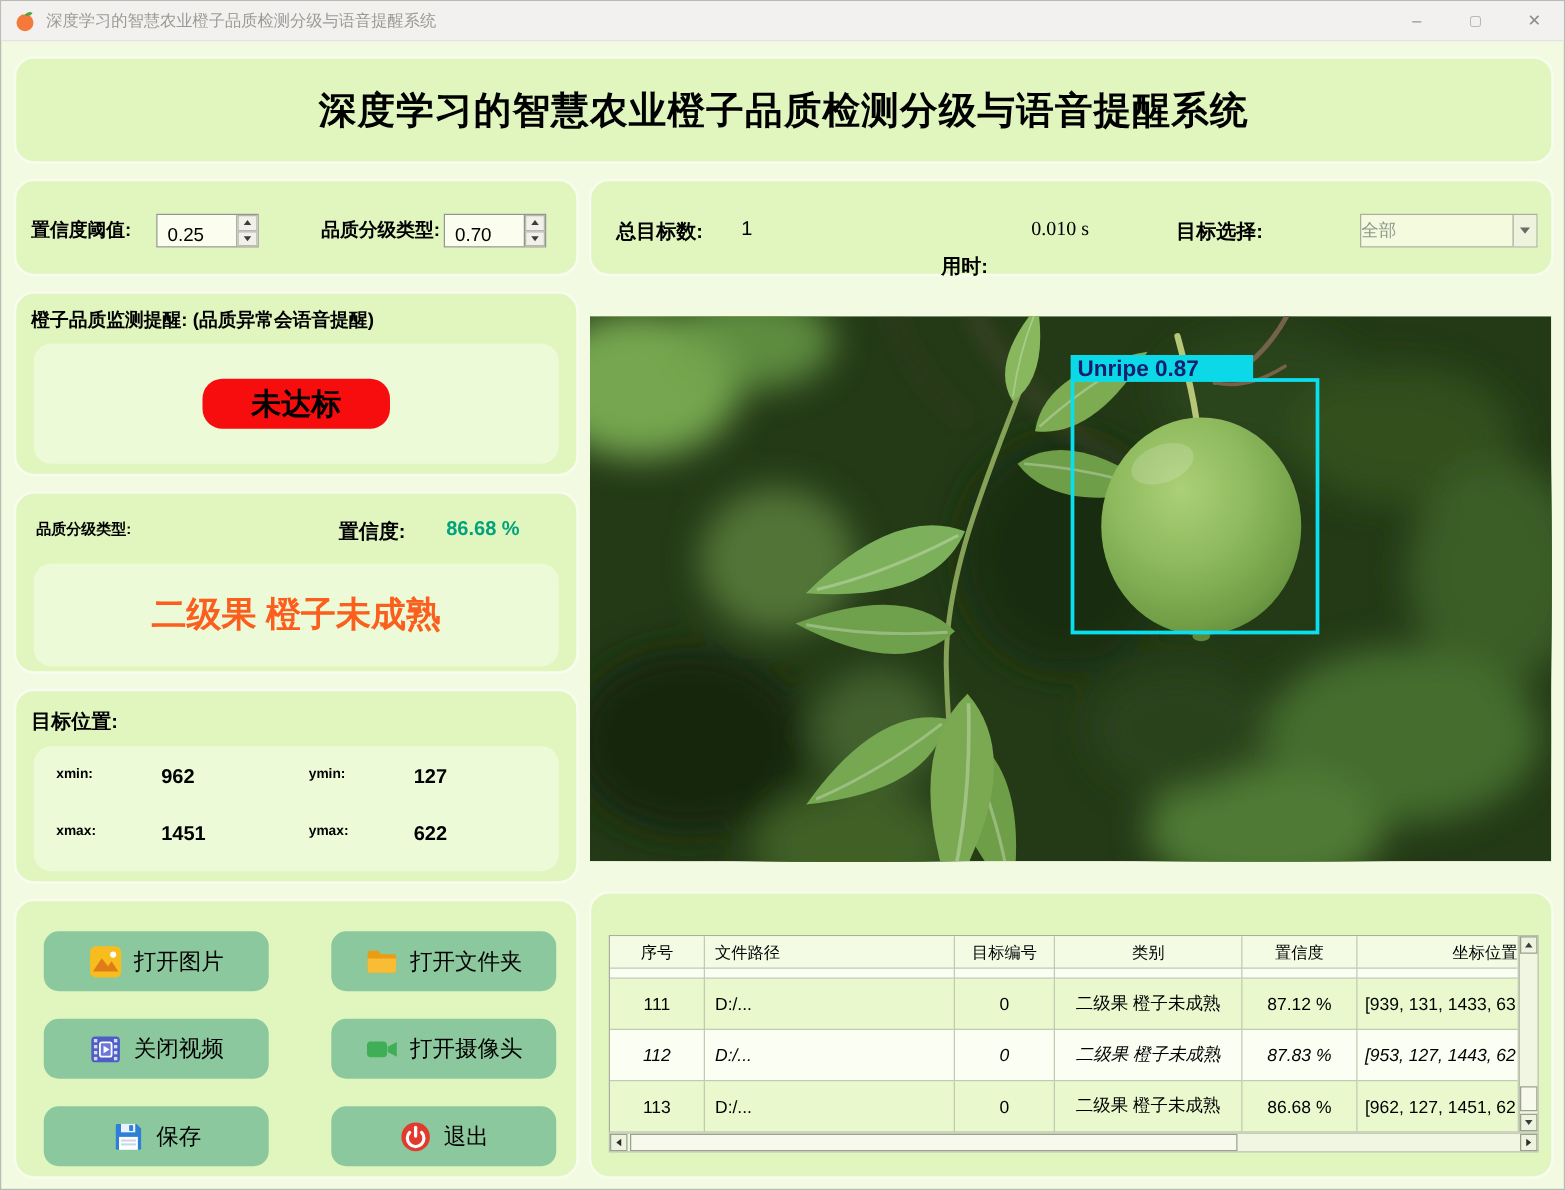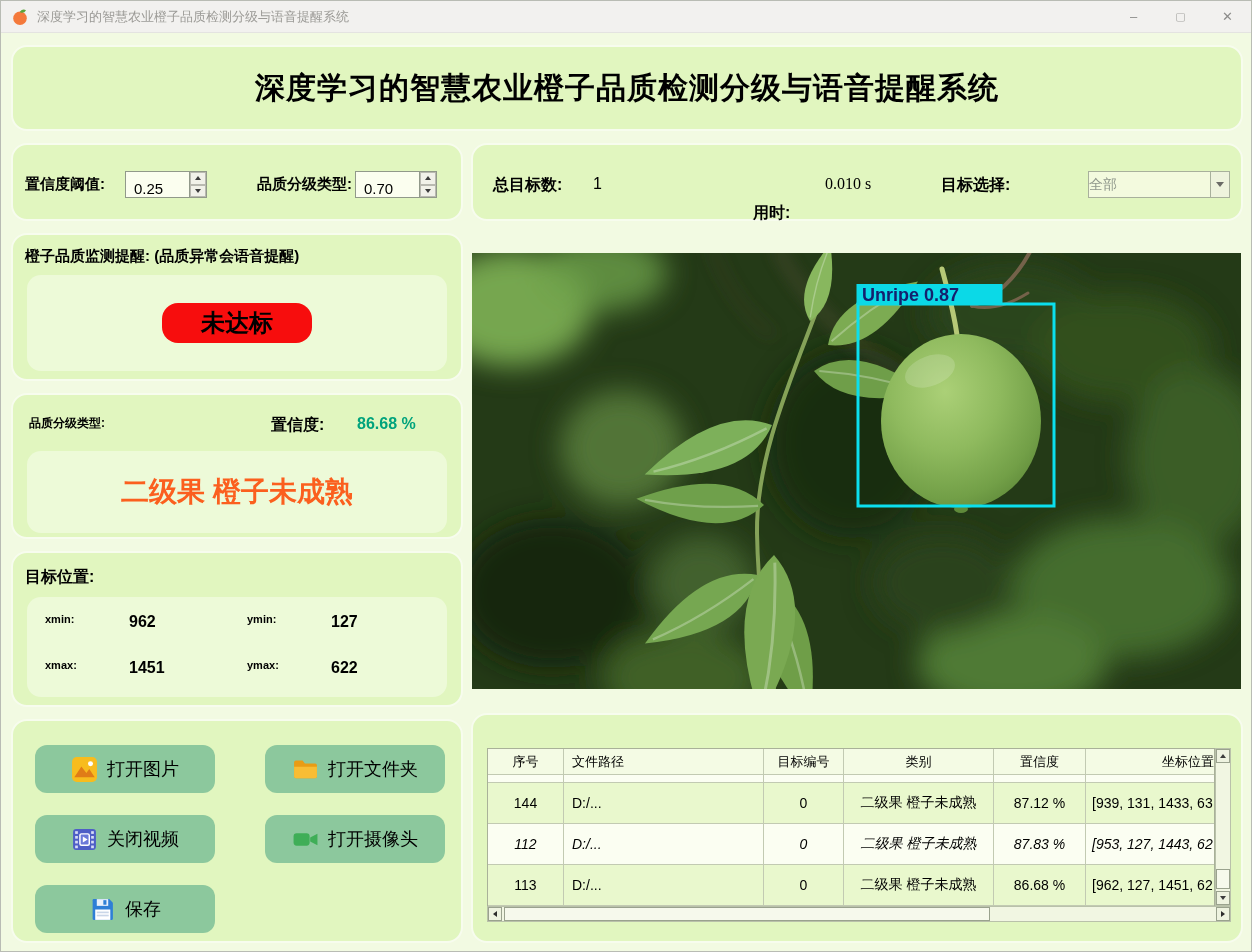--- a/index.html
+++ b/index.html
@@ -274,20 +274,28 @@
     <svg viewBox="0 0 26 26">
       <path d="M3.5 4 Q3.5 3 4.5 3 L19.5 3 L23 6.5 L23 22 Q23 23 22 23 L4.5 23 Q3.5 23 3.5 22 Z" fill="#2e7fd6"></path>
       <rect x="7.5" y="3" width="11" height="6.5" fill="#e9f1fb"></rect>
       <rect x="13.8" y="4" width="3" height="4.4" fill="#2e7fd6"></rect>
       <rect x="6" y="13" width="14.5" height="10" fill="#fff"></rect>
       <rect x="7.5" y="15" width="11.5" height="1.6" fill="#c9d6e8"></rect>
       <rect x="7.5" y="18" width="11.5" height="1.6" fill="#c9d6e8"></rect>
     </svg>
     <span>保存</span>
   </button>
+  <button class="act-btn" style="left:252px; top:164px;">
+    <svg viewBox="0 0 26 26">
+      <circle cx="13" cy="13" r="11" fill="#e23a2e"></circle>
+      <path d="M8.4 9.6 A6.4 6.4 0 1 0 17.6 9.6" stroke="#fff" stroke-width="2.5" fill="none" stroke-linecap="round"></path>
+      <line x1="13" y1="5.6" x2="13" y2="12.4" stroke="#fff" stroke-width="2.5" stroke-linecap="round"></line>
+    </svg>
+    <span>退出</span>
+  </button>
 </div>
 
 <div class="photo">
   <svg viewBox="0 0 769 436" preserveAspectRatio="none">
     <defs>
       <filter id="blur14" x="-60%" y="-60%" width="220%" height="220%">
           <feGaussianBlur stdDeviation="14"></feGaussianBlur>
         </filter>
       <filter id="blur8" x="-60%" y="-60%" width="220%" height="220%">
           <feGaussianBlur stdDeviation="8"></feGaussianBlur>
@@ -369,21 +377,21 @@
       </div>
       <div class="t-row t-strip">
         <div class="t-cell"></div>
           <div class="t-cell"></div>
           <div class="t-cell"></div>
         <div class="t-cell"></div>
           <div class="t-cell"></div>
           <div class="t-cell"></div>
       </div>
       <div class="t-row t-data alt-a">
-        <div class="t-cell">144</div>
+        <div class="t-cell">111</div>
         <div class="t-cell">D:/...</div>
         <div class="t-cell">0</div>
         <div class="t-cell">二级果 橙子未成熟</div>
         <div class="t-cell">87.12 %</div>
         <div class="t-cell">[939, 131, 1433, 63</div>
       </div>
       <div class="t-row t-data alt-b">
         <div class="t-cell">112</div>
         <div class="t-cell">D:/...</div>
         <div class="t-cell">0</div>

